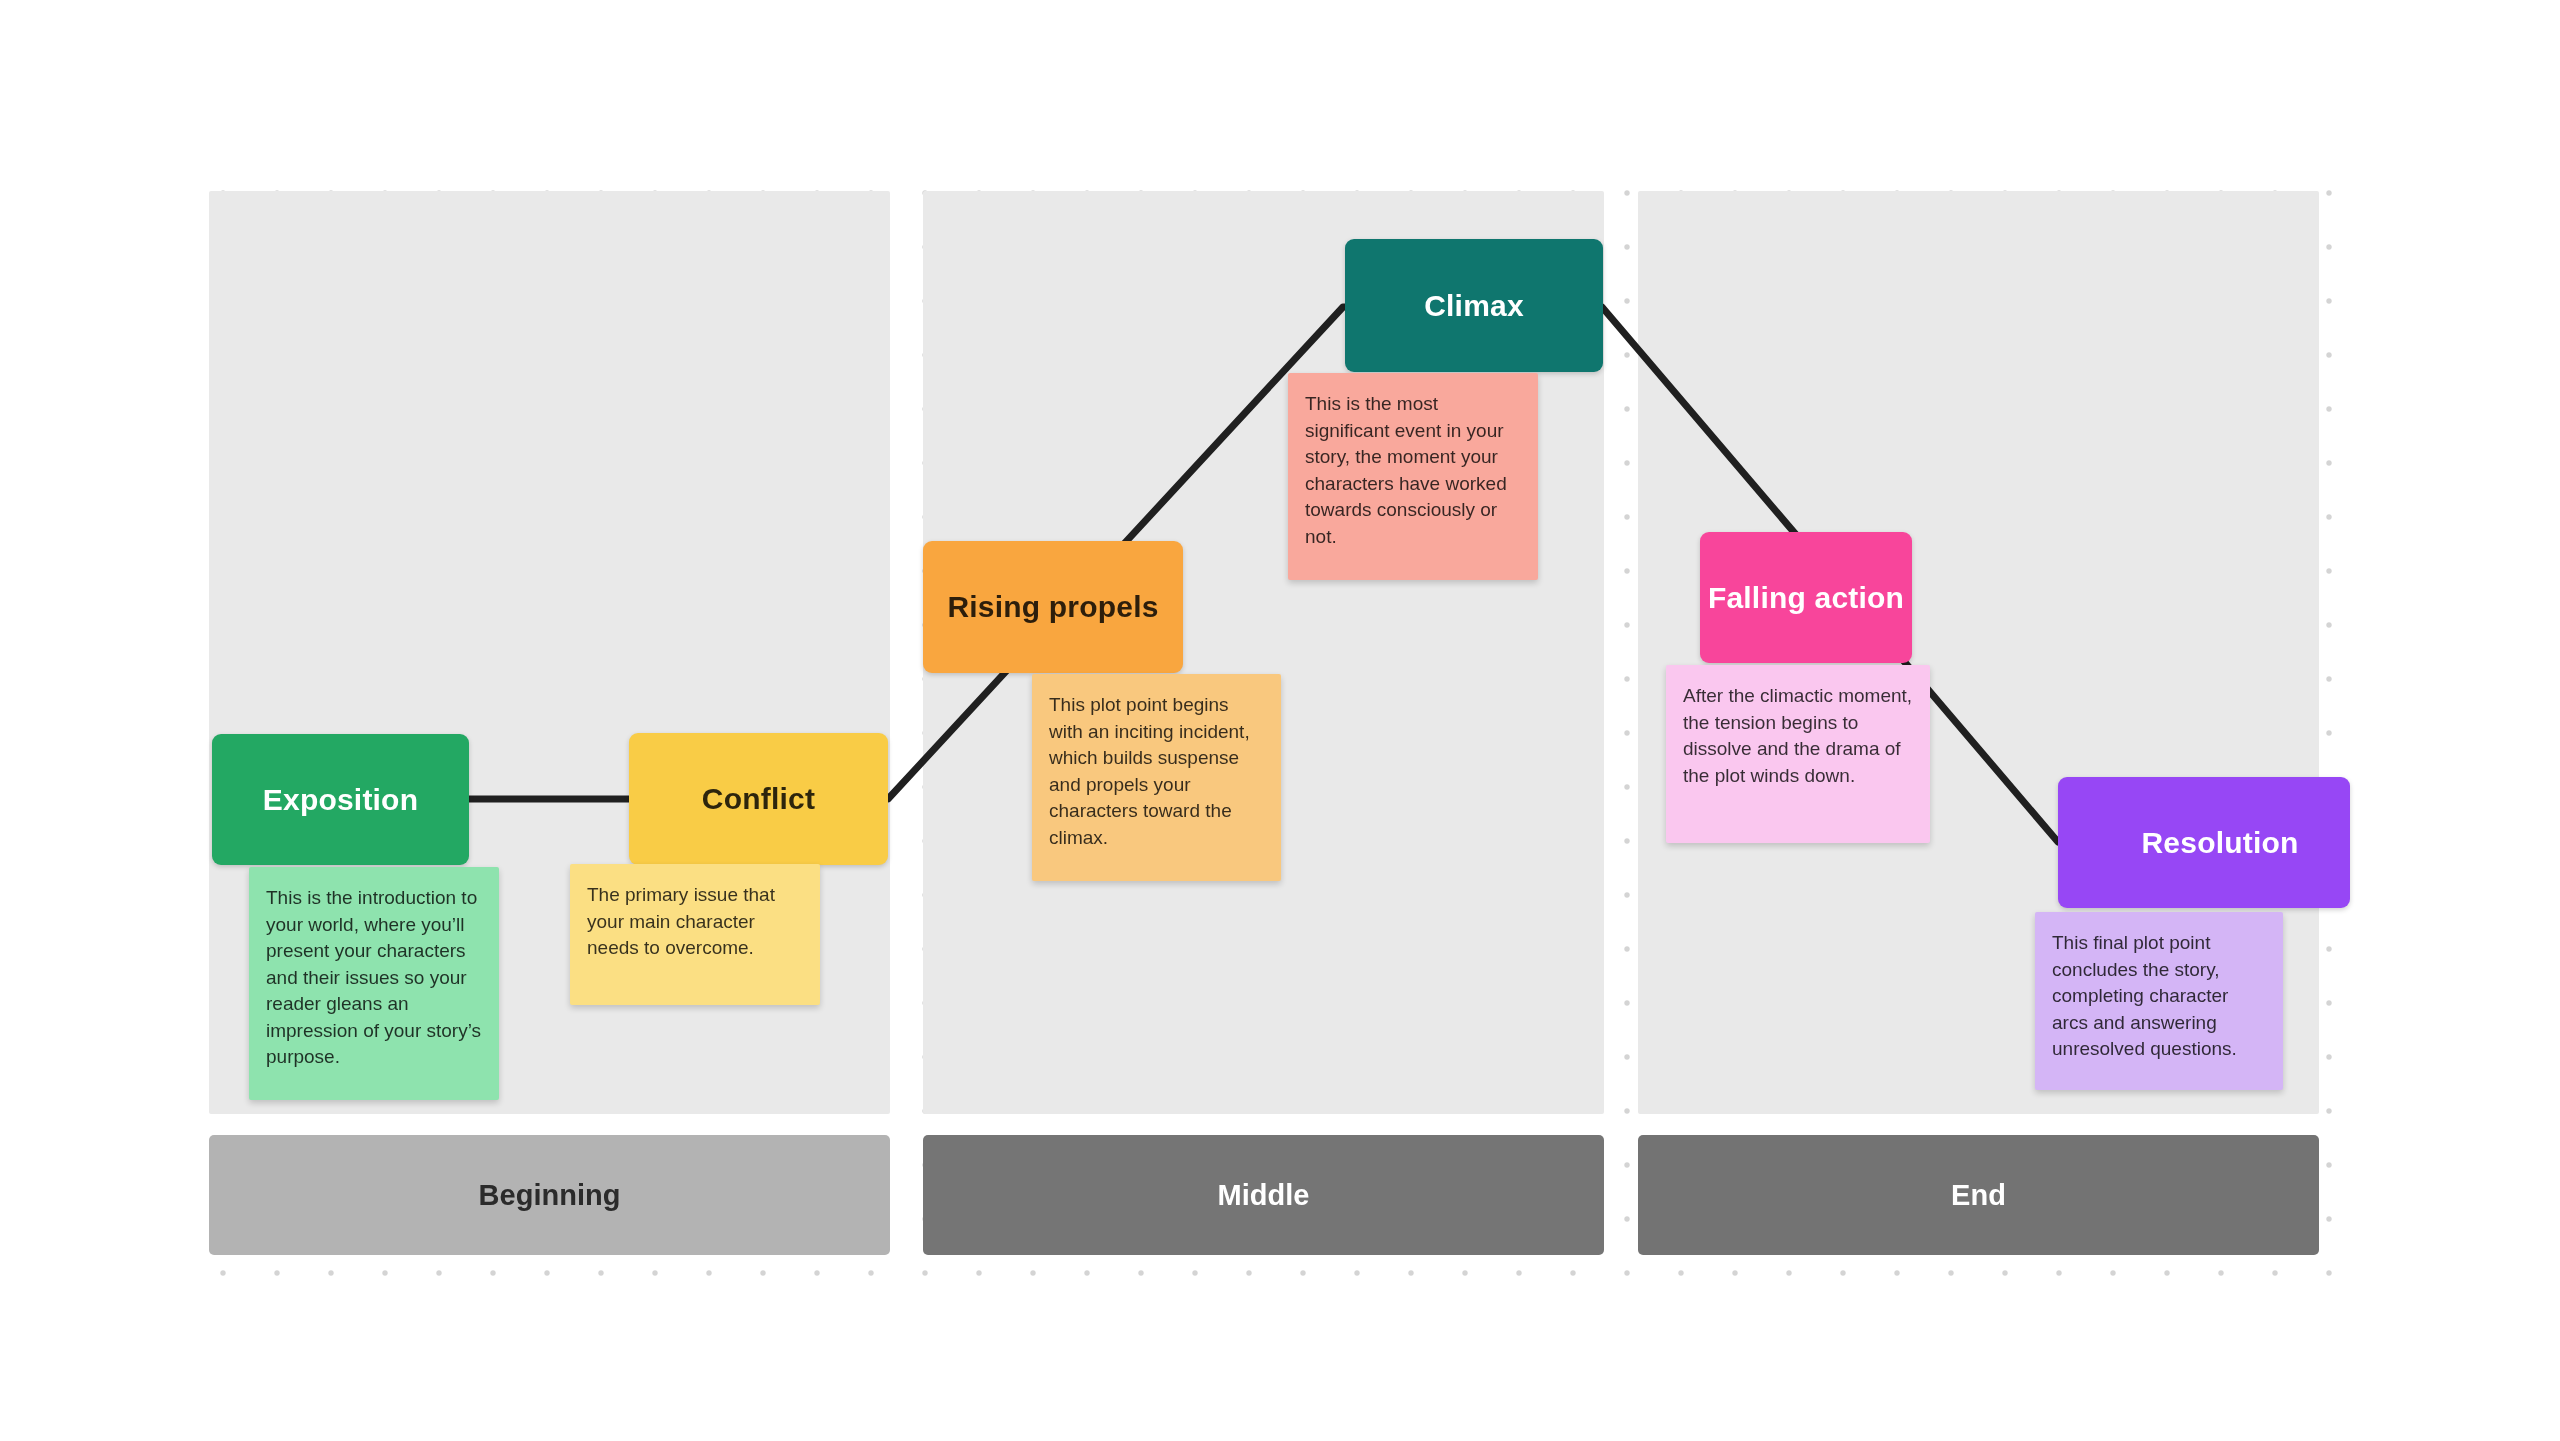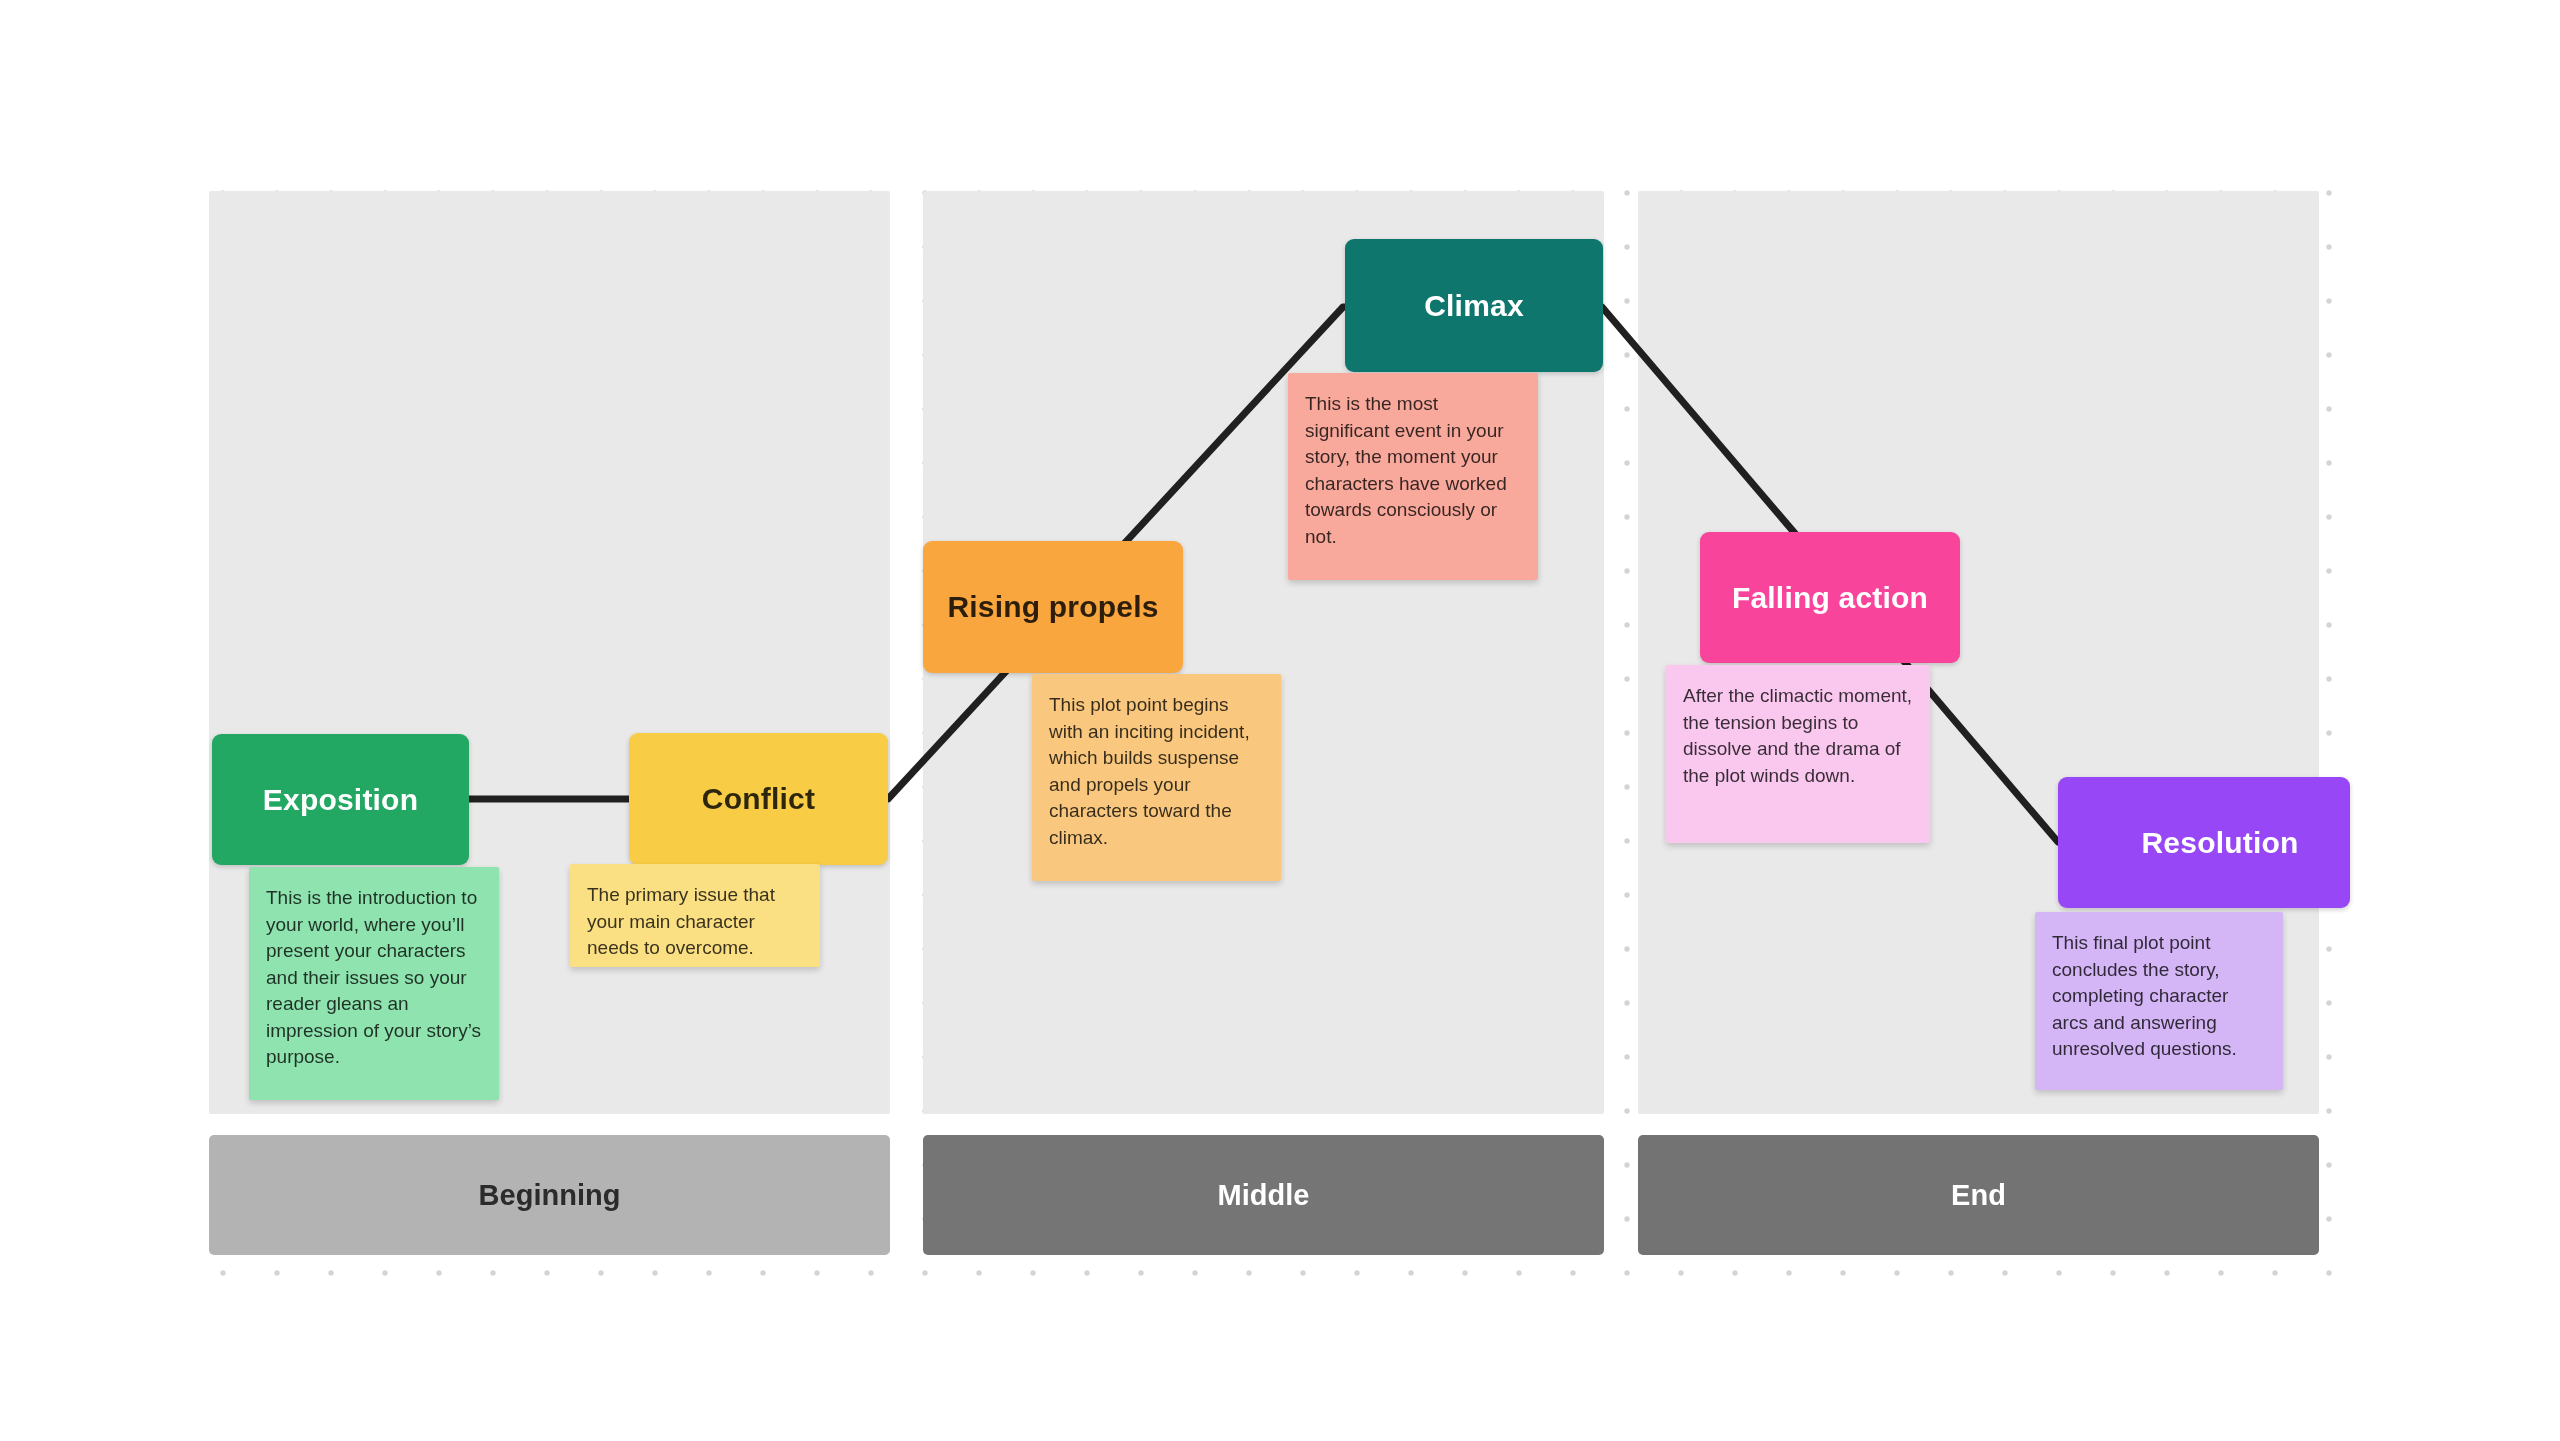--- a/index.html
+++ b/index.html
@@ -15,27 +15,27 @@
 
   .arc-svg{position:absolute; left:0; top:0; width:2560px; height:1441px; pointer-events:none;}
   .arc-svg polyline{fill:none; stroke-width:7; stroke-linecap:round; stroke-linejoin:round;}
 
   .label-box{position:absolute; border-radius:9px; display:flex; align-items:center; justify-content:center;
     font-size:30px; font-weight:600; letter-spacing:0.2px; box-shadow:0 2px 5px rgba(0,0,0,0.18);}
   #box-exposition{left:212px; top:734px; width:257px; height:131px;}
   #box-conflict{left:629px; top:733px; width:259px; height:132px;}
   #box-rising{left:923px; top:541px; width:260px; height:132px;}
   #box-climax{left:1345px; top:239px; width:258px; height:133px;}
-  #box-falling{left:1700px; top:532px; width:260px; height:131px;}
+  #box-falling{left:1700px; top:532px; width:212px; height:131px;}
   #box-resolution{left:2058px; top:777px; width:260px; height:131px;padding-left:32px;}
 
   .note{position:absolute; box-sizing:border-box; border-radius:2px; padding:18px 15px 14px 17px;
     font-size:19px; line-height:26.5px; box-shadow:0 3px 6px rgba(0,0,0,0.18);}
   #note-exposition{left:249px; top:867px; width:250px; height:233px;}
-  #note-conflict{left:570px; top:864px; width:250px; height:103px;}
+  #note-conflict{left:570px; top:864px; width:250px; height:141px;}
   #note-rising{left:1032px; top:674px; width:249px; height:207px;}
   #note-climax{left:1288px; top:373px; width:250px; height:207px;}
   #note-falling{left:1640px; top:665px; width:264px; height:178px;margin-left:26px;}
   #note-resolution{left:2035px; top:912px; width:248px; height:178px;}
 
   .bar{position:absolute; top:1135px; width:681px; height:120px; border-radius:5px;
     display:flex; align-items:center; justify-content:center; font-size:29px; font-weight:700;}
   #bar-beginning{left:209px;} #bar-middle{left:923px;} #bar-end{left:1638px;}
 </style>
 </head>

